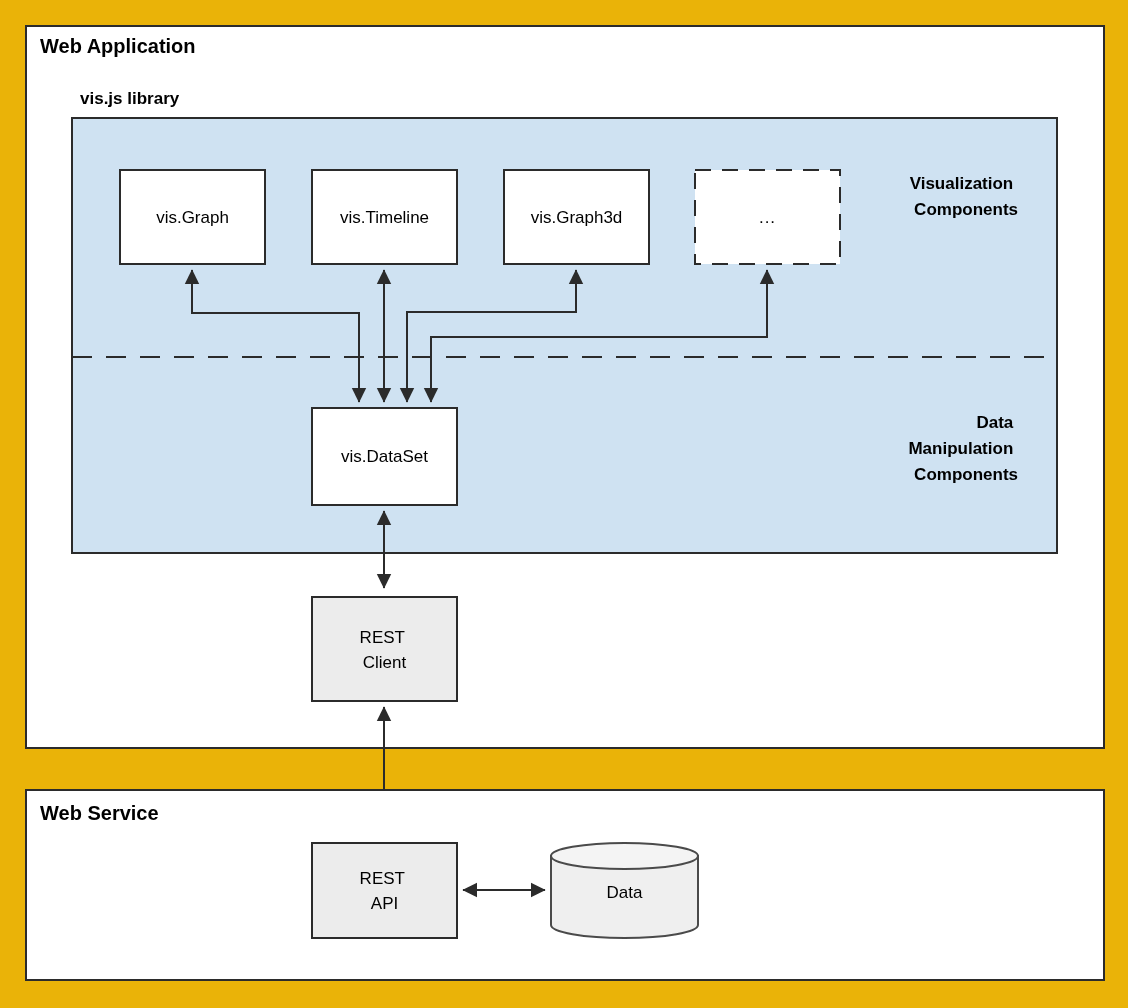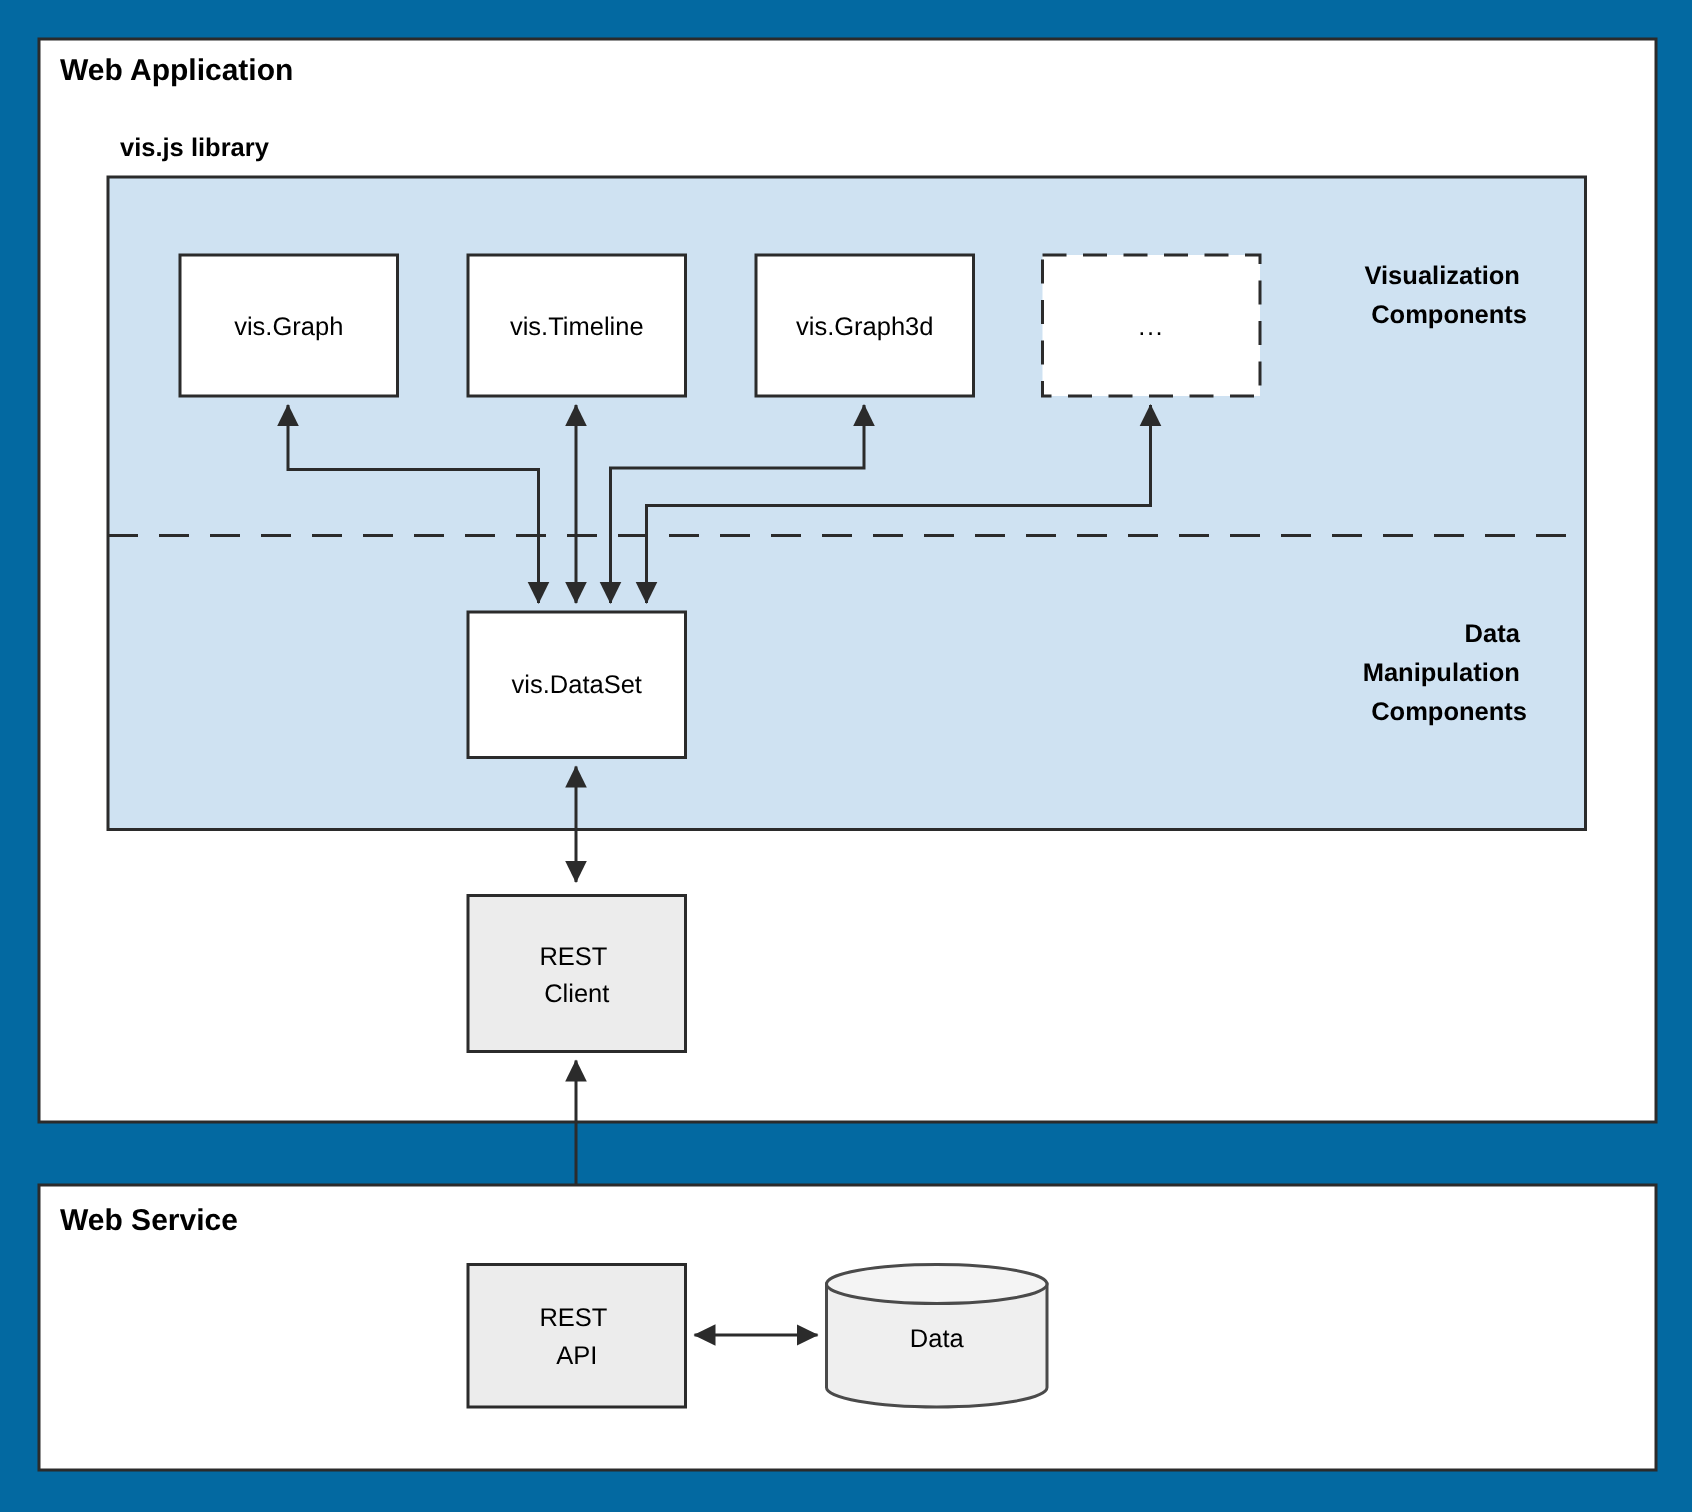--- a/index.html
+++ b/index.html
@@ -9,21 +9,21 @@
     background: #ffffff;
   }
   body {
     font-family: "Liberation Sans", sans-serif;
     -webkit-font-smoothing: antialiased;
   }
   #canvas {
     position: relative;
     width: 1128px;
     height: 1008px;
-    background: #0369a1;
+    background: #eab308;
     overflow: hidden;
   }
   svg.diagram {
     position: absolute;
     top: 0;
     left: 0;
     width: 1128px;
     height: 1008px;
   }
   

